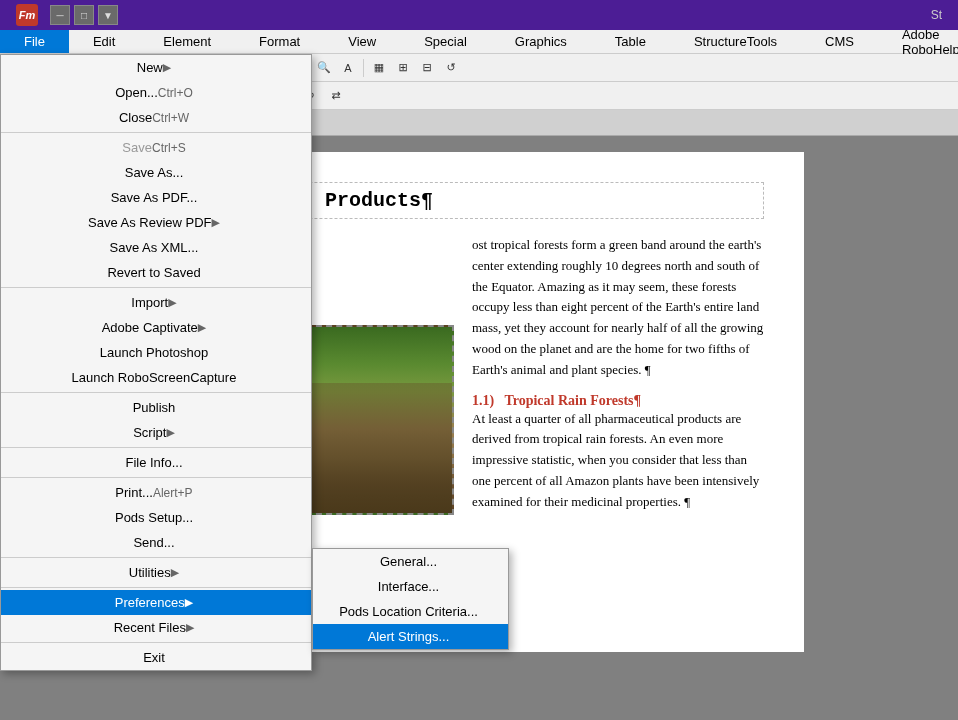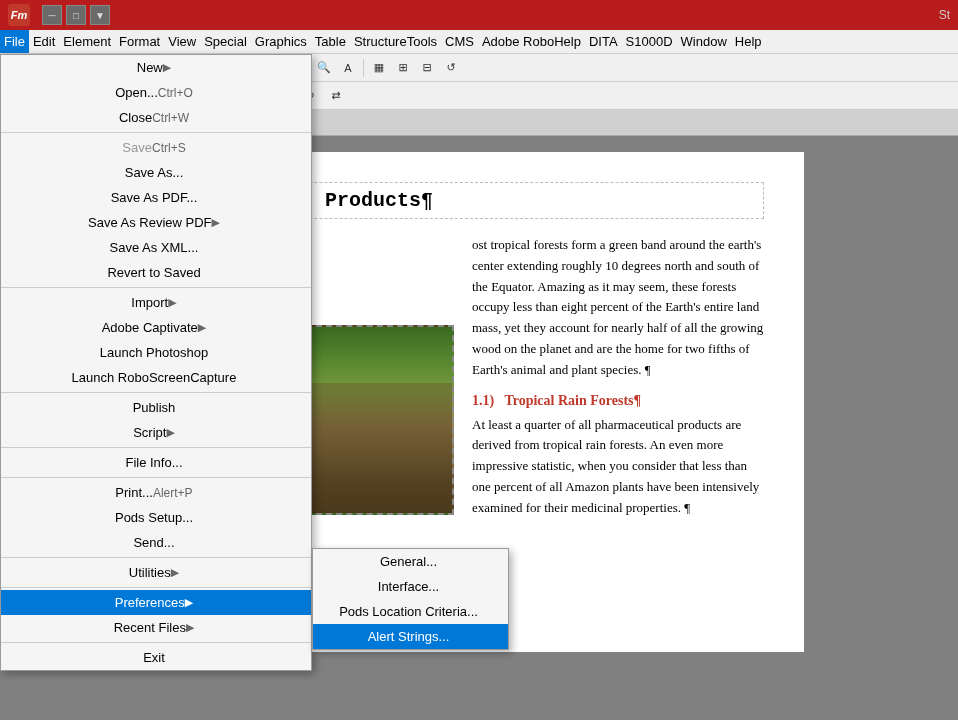--- a/index.html
+++ b/index.html
@@ -8,25 +8,25 @@
       font-size: 13px;
       background: #d4d0c8;
       width: 958px;
       height: 720px;
       overflow: hidden;
       position: relative;
     }
 
     
     .title-bar {
-      background: #b91c1c;
+      background: #4c1d95;
       height: 30px;
       display: flex;
       align-items: center;
-      padding: 0 8px;
+      padding: 0 16px;
       gap: 8px;
     }
     .title-bar-icon {
       width: 22px;
       height: 22px;
       background: #c0392b;
       border-radius: 3px;
       display: flex;
       align-items: center;
       justify-content: center;
@@ -60,21 +60,21 @@
 
     
     .menu-bar {
       background: #f0f0f0;
       height: 24px;
       display: flex;
       align-items: center;
       border-bottom: 1px solid #ccc;
     }
     .menu-item {
-      padding: 2px 4px;
+      padding: 2px 24px;
       cursor: pointer;
       height: 100%;
       display: flex;
       align-items: center;
       font-size: 13px;
     }
     .menu-item:hover, .menu-item.active {
       background: #0078d7;
       color: white;
     }
@@ -305,21 +305,21 @@
             </div>
 
             <div style="width:260px; height:190px; background:linear-gradient(to bottom, #3a6a20 0%, #5a8a30 20%, #7a9a40 35%, #9a8050 55%, #8a7045 70%, #6a5030 85%, #5a4020 100%); border:2px dashed #888; position:relative; overflow:hidden;">
 
               <div style="position:absolute; bottom:0; left:0; right:0; height:70%; background:linear-gradient(to bottom, rgba(100,80,40,0.4) 0%, rgba(70,55,25,0.8) 100%);"></div>
             </div>
           </div>
 
           <div style="flex:1;">
             <p style="font-family:serif; font-size:13px; line-height:1.6; margin-bottom:12px;">ost tropical forests form a green band around the earth's center extending roughly 10 degrees north and south of the Equator. Amazing as it may seem, these forests occupy less than eight percent of the Earth's entire land mass, yet they account for nearly half of all the growing wood on the planet and are the home for two fifths of Earth's animal and plant species. ¶</p>
-            <p style="font-family:serif; font-size:14px; color:#c0392b; font-weight:bold; margin-bottom:6px;">
+            <p style="font-family:serif; font-size:14px; color:#c0392b; font-weight:bold; ">
               <span>1.1)</span>&nbsp;&nbsp;
               <span>Tropical Rain Forests¶</span>
             </p>
             <p style="font-family:serif; font-size:13px; line-height:1.6;">At least a quarter of all pharmaceutical products are derived from tropical rain forests. An even more impressive statistic, when you consider that less than one percent of all Amazon plants have been intensively examined for their medicinal properties. ¶</p>
           </div>
 
         </div>
 
       </div>
     </div>

